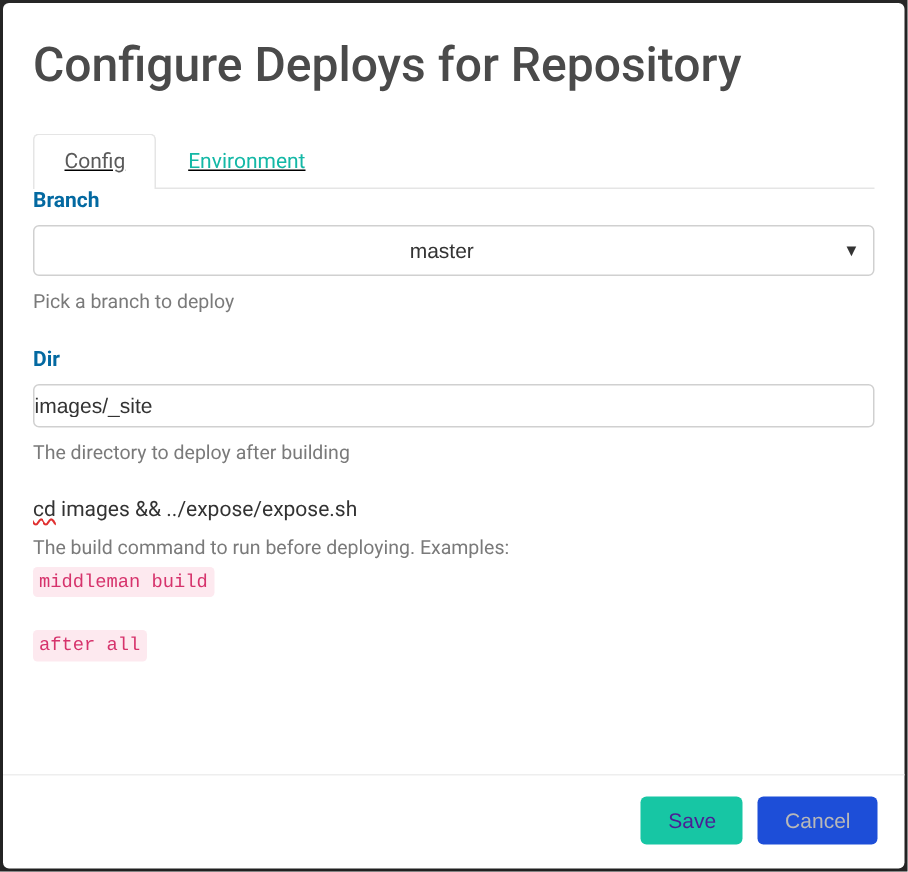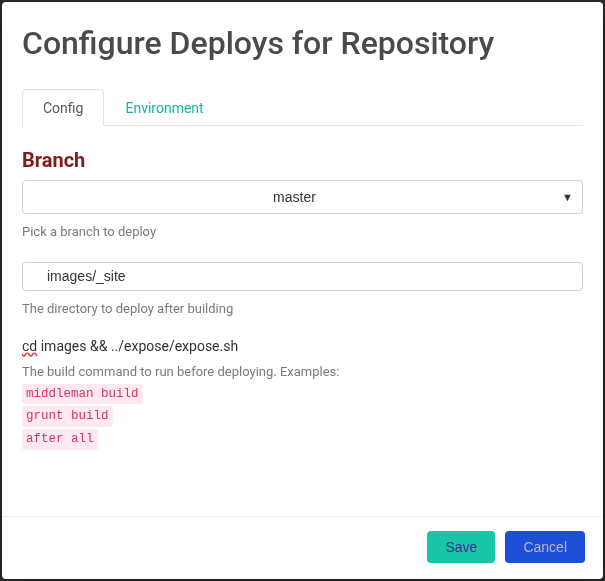--- a/index.html
+++ b/index.html
@@ -28,43 +28,43 @@
     }
     .modal-title {
       font-size: 32px;
       font-weight: 500;
       color: #4a4a4a;
       margin-bottom: 26px;
     }
     .tabs {
       display: flex;
       border-bottom: 1px solid #e5e5e5;
-      margin-bottom: 22px;
+      text-decoration: underline;
     }
     .tab {
       padding: 10px 20px;
       font-size: 14px;
       cursor: pointer;
       border: 1px solid transparent;
       border-bottom: none;
       position: relative;
       top: 1px;
       color: #14b8a6;
       border-radius: 4px 4px 0 0;
     }
     .tab.active {
       color: #5a5a5a;
       border-color: #e5e5e5;
       background: #fff;
     }
     .form-group { margin-bottom: 20px; }
     .label {
-      font-size: 20px;
+      font-size: 14px;
       font-weight: 700;
-      color: #7f1d1d;
+      color: #0369a1;
       margin-bottom: 8px;
       display: block;
     }
     .select-wrap { position: relative; }
     select.control {
       width: 100%;
       height: 34px;
       border: 1px solid #d0d0d0;
       border-radius: 4px;
       background: #fff;
@@ -85,21 +85,21 @@
       font-size: 11px;
     }
     input.control {
       width: 100%;
       height: 29px;
       border: 1px solid #d0d0d0;
       border-radius: 4px;
       background: #fff;
       font-size: 14px;
       color: #333;
-      padding: 0 24px;
+      padding: 0 0;
       outline: none;
     }
     .help {
       font-size: 13px;
       color: #7a7a7a;
       margin-top: 8px;
       line-height: 1.5;
     }
     .help .code {
       display: inline-block;
@@ -153,34 +153,35 @@
       <div class="select-wrap">
         <select class="control">
           <option>master</option>
         </select>
         <span class="chevron">▼</span>
       </div>
       <div class="help">Pick a branch to deploy</div>
     </div>
 
     <div class="form-group">
+      <label class="label">Dir</label>
       <input class="control" type="text" value="images/_site" style="">
       <div class="help">The directory to deploy after building</div>
     </div>
 
     <div class="form-group">
       <div class="control focused" style="display:flex;align-items:center;">
         <span style="font-size:14px;color:#333;">
           <span class="squiggle">cd</span><span> images &amp;&amp; ../expose/expose.sh</span>
         </span>
       </div>
       <div class="help">
         <span>The build command to run before deploying. Examples:</span><br>
         <span class="code">middleman build</span><br>
-        <span class="code">grunt build</span><br>
+        <br>
         <span class="code">after all</span>
       </div>
     </div>
   </div>
 
   <div class="modal-footer">
     <button class="btn btn-primary">Save</button>
     <button class="btn btn-cancel">Cancel</button>
   </div>
 </div>

